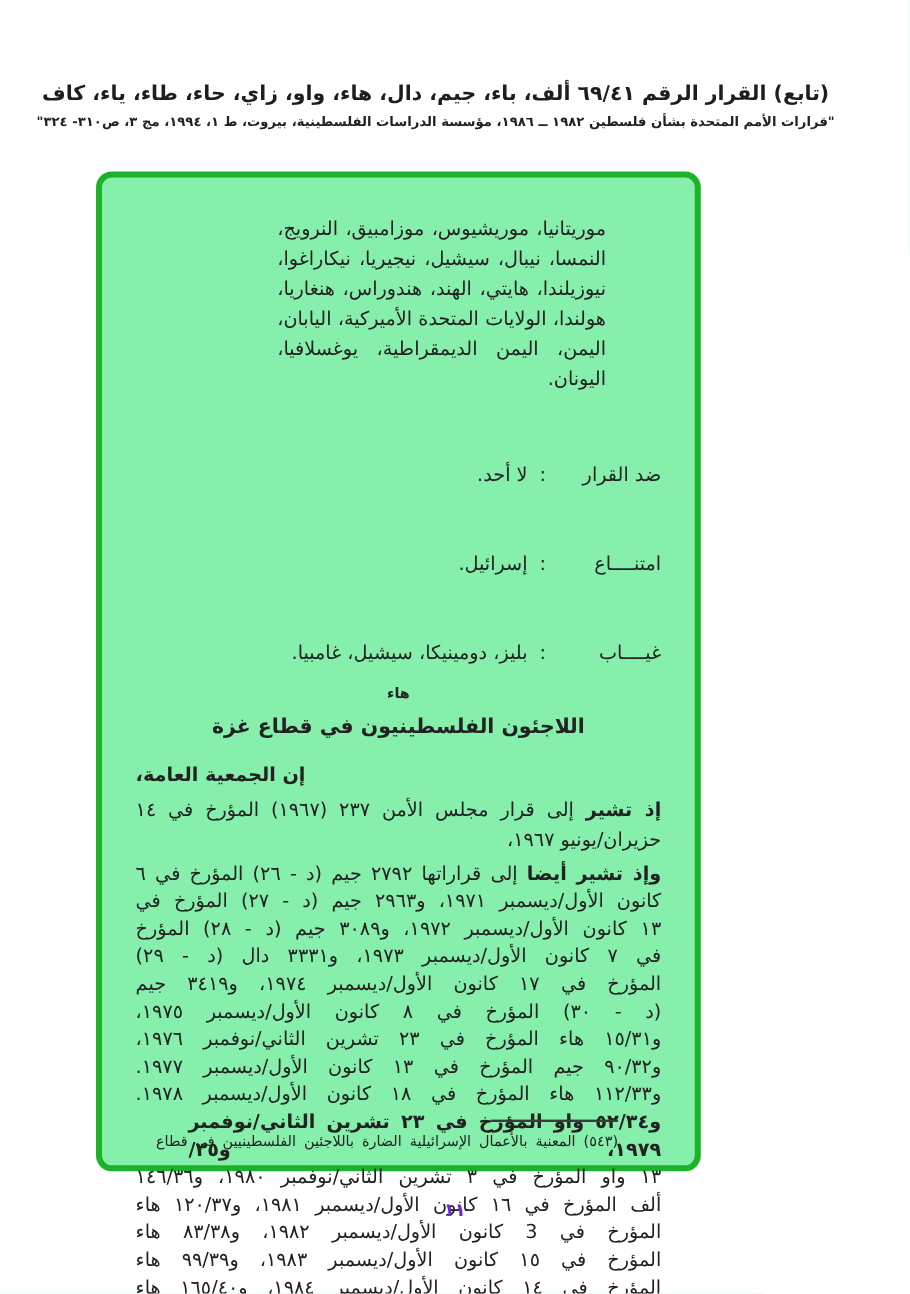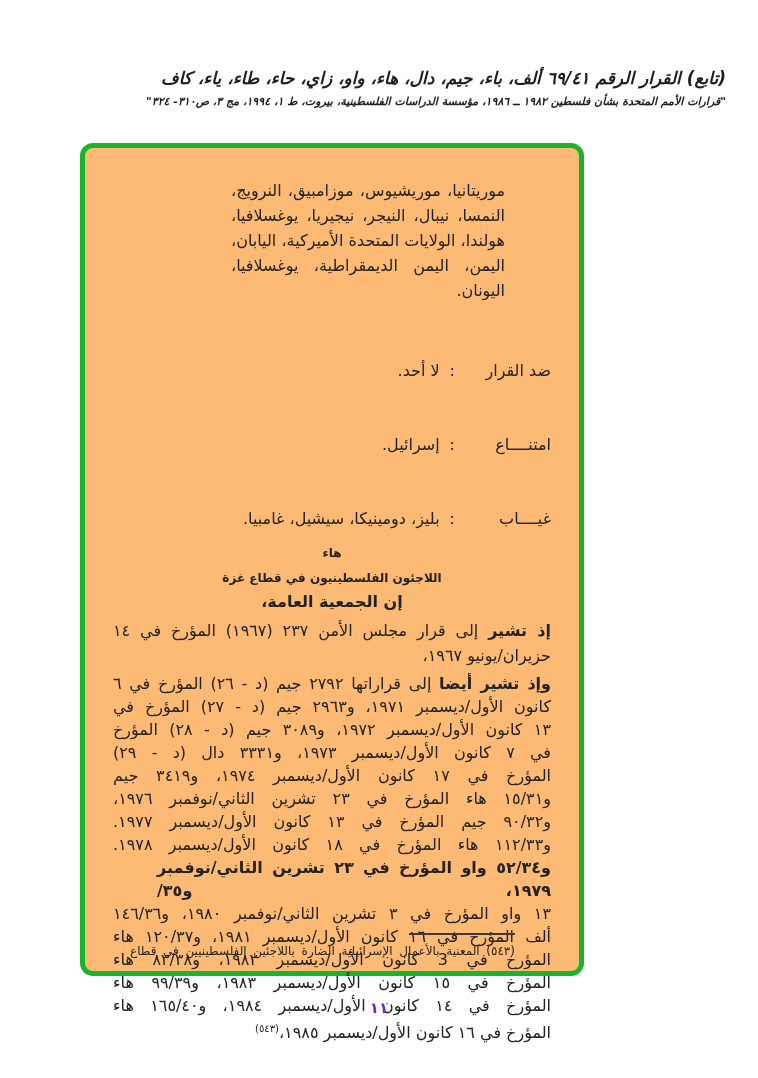--- a/index.html
+++ b/index.html
@@ -1,46 +1,46 @@
 <!DOCTYPE html>
 <html lang="ar"><head>
 <meta charset="utf-8">
 <style>
   html,body{margin:0;padding:0;background:#ffffff;}
   body{
     width:758px;height:1078px;position:relative;overflow:hidden;
     font-family:"DejaVu Sans",sans-serif;color:#1e1e1e;
     -webkit-font-smoothing:antialiased;
   }
-  .header{position:absolute;top:66px;left:0;width:726px;text-align:right;direction:rtl;font-style:italic;}
+  .header{position:absolute;top:66px;left:0;width:726px;text-align:center;direction:rtl;}
   .header .h1{font-size:17px;font-weight:bold;letter-spacing:0;line-height:24px;}
   .header .h2{font-size:11px;font-weight:bold;margin-top:5px;color:#222;}
 
   .green-box{
     position:absolute;left:80px;top:143px;width:504px;height:833px;
     border:5px solid #1cb22a;border-radius:13px;box-sizing:border-box;
-    background:#fdba74;
+    background:#86efac;
   }
   .box-inner{
     position:absolute;inset:0;padding:26px 28px 0 28px;direction:rtl;
     font-size:16px;color:#222;
   }
 
   .jline{text-align:justify;text-align-last:justify;}
   .rline{text-align:right;}
 
   .countries{margin:4px 46px 0 118px;line-height:25px;}
   .votes{margin-top:9px;line-height:30px;}
   .vote-row{white-space:nowrap;}
   .vlabel{display:inline-block;width:88px;margin-top:44px;}
   .vcolon{display:inline-block;margin:0 8px 0 10px;}
 
   .section-letter{text-align:center;font-weight:bold;margin-top:12px;font-size:12px;}
-  .section-title{text-align:center;font-weight:bold;margin-top:11px;font-size:12px;}
-  .intro{margin-top:7px;font-weight:bold;text-align:center;}
+  .section-title{text-align:center;font-weight:bold;margin-top:11px;font-size:17px;}
+  .intro{margin-top:20px;font-weight:bold;text-align:left;}
 
   .para{margin-top:7px;line-height:25px;}
   .para2{margin-top:4px;line-height:23px;}
   .lead{font-weight:bold;}
   .bold-line{font-weight:bold;margin-left:44px;}
   sup.fnref{font-size:10px;vertical-align:6px;margin-left:1px;}
 
   .footnote{
     position:absolute;bottom:11px;right:64px;width:385px;
     direction:rtl;font-size:12px;line-height:17px;color:#222;
@@ -60,21 +60,22 @@
 <div class="header">
   <div class="h1">(تابع) القرار الرقم ٦٩/٤١ ألف، باء، جيم، دال، هاء، واو، زاي، حاء، طاء، ياء، كاف</div>
   <div class="h2">"قرارات الأمم المتحدة بشأن فلسطين ١٩٨٢ ــ ١٩٨٦، مؤسسة الدراسات الفلسطينية، بيروت، ط ١، ١٩٩٤، مج ٣، ص٣١٠- ٣٢٤"</div>
 </div>
 
 <div class="green-box">
   <div class="box-inner">
 
     <div class="countries">
       <div class="jline">موريتانيا، موريشيوس، موزامبيق، النرويج،</div>
-      <div class="jline">النمسا، نيبال، النيجر، نيجيريا، يوغسلافيا،</div>
+      <div class="jline">النمسا، نيبال، سيشيل، نيجيريا، نيكاراغوا،</div>
+      <div class="jline">نيوزيلندا، هايتي، الهند، هندوراس، هنغاريا،</div>
       <div class="jline">هولندا، الولايات المتحدة الأميركية، اليابان،</div>
       <div class="jline">اليمن، اليمن الديمقراطية، يوغسلافيا، اليونان.</div>
     </div>
 
     <div class="votes">
       <div class="vote-row">
         <span class="vlabel">ضد القرار</span><span class="vcolon">:</span><span>لا أحد.</span>
       </div>
       <div class="vote-row">
         <span class="vlabel">امتنــــاع</span><span class="vcolon">:</span><span>إسرائيل.</span>
@@ -92,20 +93,21 @@
       <div class="jline"><span class="lead">إذ تشير</span> <span>إلى قرار مجلس الأمن ٢٣٧ (١٩٦٧) المؤرخ في ١٤</span></div>
       <div class="rline">حزيران/يونيو ١٩٦٧،</div>
     </div>
 
     <div class="para para2">
       <div class="jline"><span class="lead">وإذ تشير أيضا</span> <span>إلى قراراتها ٢٧٩٢ جيم (د - ٢٦) المؤرخ في ٦</span></div>
       <div class="jline">كانون الأول/ديسمبر ١٩٧١، و٢٩٦٣ جيم (د - ٢٧) المؤرخ في</div>
       <div class="jline">١٣ كانون الأول/ديسمبر ١٩٧٢، و٣٠٨٩ جيم (د - ٢٨) المؤرخ</div>
       <div class="jline">في ٧ كانون الأول/ديسمبر ١٩٧٣، و٣٣٣١ دال (د - ٢٩)</div>
       <div class="jline">المؤرخ في ١٧ كانون الأول/ديسمبر ١٩٧٤، و٣٤١٩ جيم</div>
+      <div class="jline">(د - ٣٠) المؤرخ في ٨ كانون الأول/ديسمبر ١٩٧٥،</div>
       <div class="jline">و١٥/٣١ هاء المؤرخ في ٢٣ تشرين الثاني/نوفمبر ١٩٧٦،</div>
       <div class="jline">و٩٠/٣٢ جيم المؤرخ في ١٣ كانون الأول/ديسمبر ١٩٧٧.</div>
       <div class="jline">و١١٢/٣٣ هاء المؤرخ في ١٨ كانون الأول/ديسمبر ١٩٧٨.</div>
       <div class="jline bold-line">و٥٢/٣٤ واو المؤرخ في ٢٣ تشرين الثاني/نوفمبر ١٩٧٩، و٣٥/</div>
       <div class="jline">١٣ واو المؤرخ في ٣ تشرين الثاني/نوفمبر ١٩٨٠، و١٤٦/٣٦</div>
       <div class="jline">ألف المؤرخ في ١٦ كانون الأول/ديسمبر ١٩٨١، و١٢٠/٣٧ هاء</div>
       <div class="jline">المؤرخ في 3 كانون الأول/ديسمبر ١٩٨٢، و٨٣/٣٨ هاء</div>
       <div class="jline">المؤرخ في ١٥ كانون الأول/ديسمبر ١٩٨٣، و٩٩/٣٩ هاء</div>
       <div class="jline">المؤرخ في ١٤ كانون الأول/ديسمبر ١٩٨٤، و١٦٥/٤٠ هاء</div>
       <div class="rline"><span>المؤرخ في ١٦ كانون الأول/ديسمبر ١٩٨٥،</span><sup class="fnref">(٥٤٣)</sup></div>

